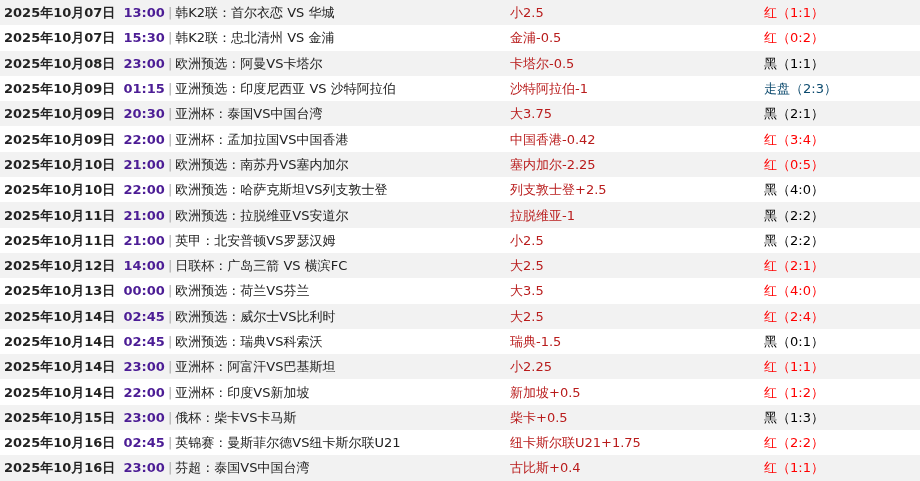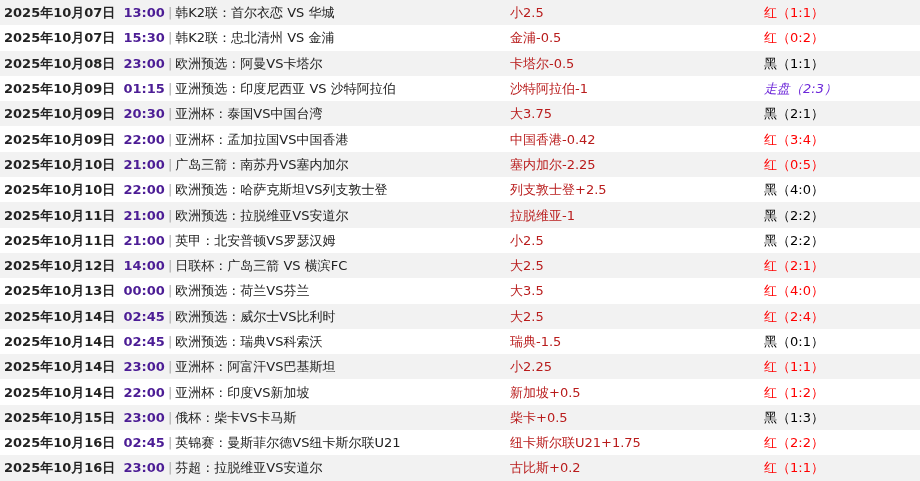--- a/index.html
+++ b/index.html
@@ -67,22 +67,21 @@
   .pick {
     color: #b91c1c;
   }
   .res-red {
     color: #ff0000;
   }
   .res-black {
     color: #000000;
   }
   .res-cyan {
-    color: #6d28d9;
-    font-style: italic;
+    color: #0c4a6e;
   }
   .score {
     letter-spacing: 0px;
   }
 </style>
 </head>
 <body>
 
 <table class="table">
   <tbody>
@@ -110,21 +109,21 @@
         <td class="col-match"><span class="date">2025年10月09日</span><span class="sep"> </span><span class="time">20:30</span><span class="bar">|</span><span class="league-teams">亚洲杯：泰国VS中国台湾</span></td>
         <td class="col-pick"><span class="pick">大3.75</span></td>
         <td class="col-result"><span class="res-black">黑</span><span class="score res-black">（2:1）</span></td>
       </tr>
       <tr class="row plain">
         <td class="col-match"><span class="date">2025年10月09日</span><span class="sep"> </span><span class="time">22:00</span><span class="bar">|</span><span class="league-teams">亚洲杯：孟加拉国VS中国香港</span></td>
         <td class="col-pick"><span class="pick">中国香港-0.42</span></td>
         <td class="col-result"><span class="res-red">红</span><span class="score res-red">（3:4）</span></td>
       </tr>
       <tr class="row alt">
-        <td class="col-match"><span class="date">2025年10月10日</span><span class="sep"> </span><span class="time">21:00</span><span class="bar">|</span><span class="league-teams">广岛三箭：南苏丹VS塞内加尔</span></td>
+        <td class="col-match"><span class="date">2025年10月10日</span><span class="sep"> </span><span class="time">21:00</span><span class="bar">|</span><span class="league-teams">欧洲预选：南苏丹VS塞内加尔</span></td>
         <td class="col-pick"><span class="pick">塞内加尔-2.25</span></td>
         <td class="col-result"><span class="res-red">红</span><span class="score res-red">（0:5）</span></td>
       </tr>
       <tr class="row plain">
         <td class="col-match"><span class="date">2025年10月10日</span><span class="sep"> </span><span class="time">22:00</span><span class="bar">|</span><span class="league-teams">欧洲预选：哈萨克斯坦VS列支敦士登</span></td>
         <td class="col-pick"><span class="pick">列支敦士登+2.5</span></td>
         <td class="col-result"><span class="res-black">黑</span><span class="score res-black">（4:0）</span></td>
       </tr>
       <tr class="row alt">
         <td class="col-match"><span class="date">2025年10月11日</span><span class="sep"> </span><span class="time">21:00</span><span class="bar">|</span><span class="league-teams">欧洲预选：拉脱维亚VS安道尔</span></td>
@@ -170,22 +169,22 @@
         <td class="col-match"><span class="date">2025年10月15日</span><span class="sep"> </span><span class="time">23:00</span><span class="bar">|</span><span class="league-teams">俄杯：柴卡VS卡马斯</span></td>
         <td class="col-pick"><span class="pick">柴卡+0.5</span></td>
         <td class="col-result"><span class="res-black">黑</span><span class="score res-black">（1:3）</span></td>
       </tr>
       <tr class="row plain">
         <td class="col-match"><span class="date">2025年10月16日</span><span class="sep"> </span><span class="time">02:45</span><span class="bar">|</span><span class="league-teams">英锦赛：曼斯菲尔德VS纽卡斯尔联U21</span></td>
         <td class="col-pick"><span class="pick">纽卡斯尔联U21+1.75</span></td>
         <td class="col-result"><span class="res-red">红</span><span class="score res-red">（2:2）</span></td>
       </tr>
       <tr class="row alt">
-        <td class="col-match"><span class="date">2025年10月16日</span><span class="sep"> </span><span class="time">23:00</span><span class="bar">|</span><span class="league-teams">芬超：拉脱维亚VS安道尔</span></td>
-        <td class="col-pick"><span class="pick">古比斯+0.2</span></td>
+        <td class="col-match"><span class="date">2025年10月16日</span><span class="sep"> </span><span class="time">23:00</span><span class="bar">|</span><span class="league-teams">芬超：泰国VS中国台湾</span></td>
+        <td class="col-pick"><span class="pick">古比斯+0.4</span></td>
         <td class="col-result"><span class="res-red">红</span><span class="score res-red">（1:1）</span></td>
       </tr>
       <tr class="row plain">
         <td class="col-match"></td>
         <td class="col-pick"></td>
         <td class="col-result"></td>
       </tr>
     </tbody>
 </table>
 

